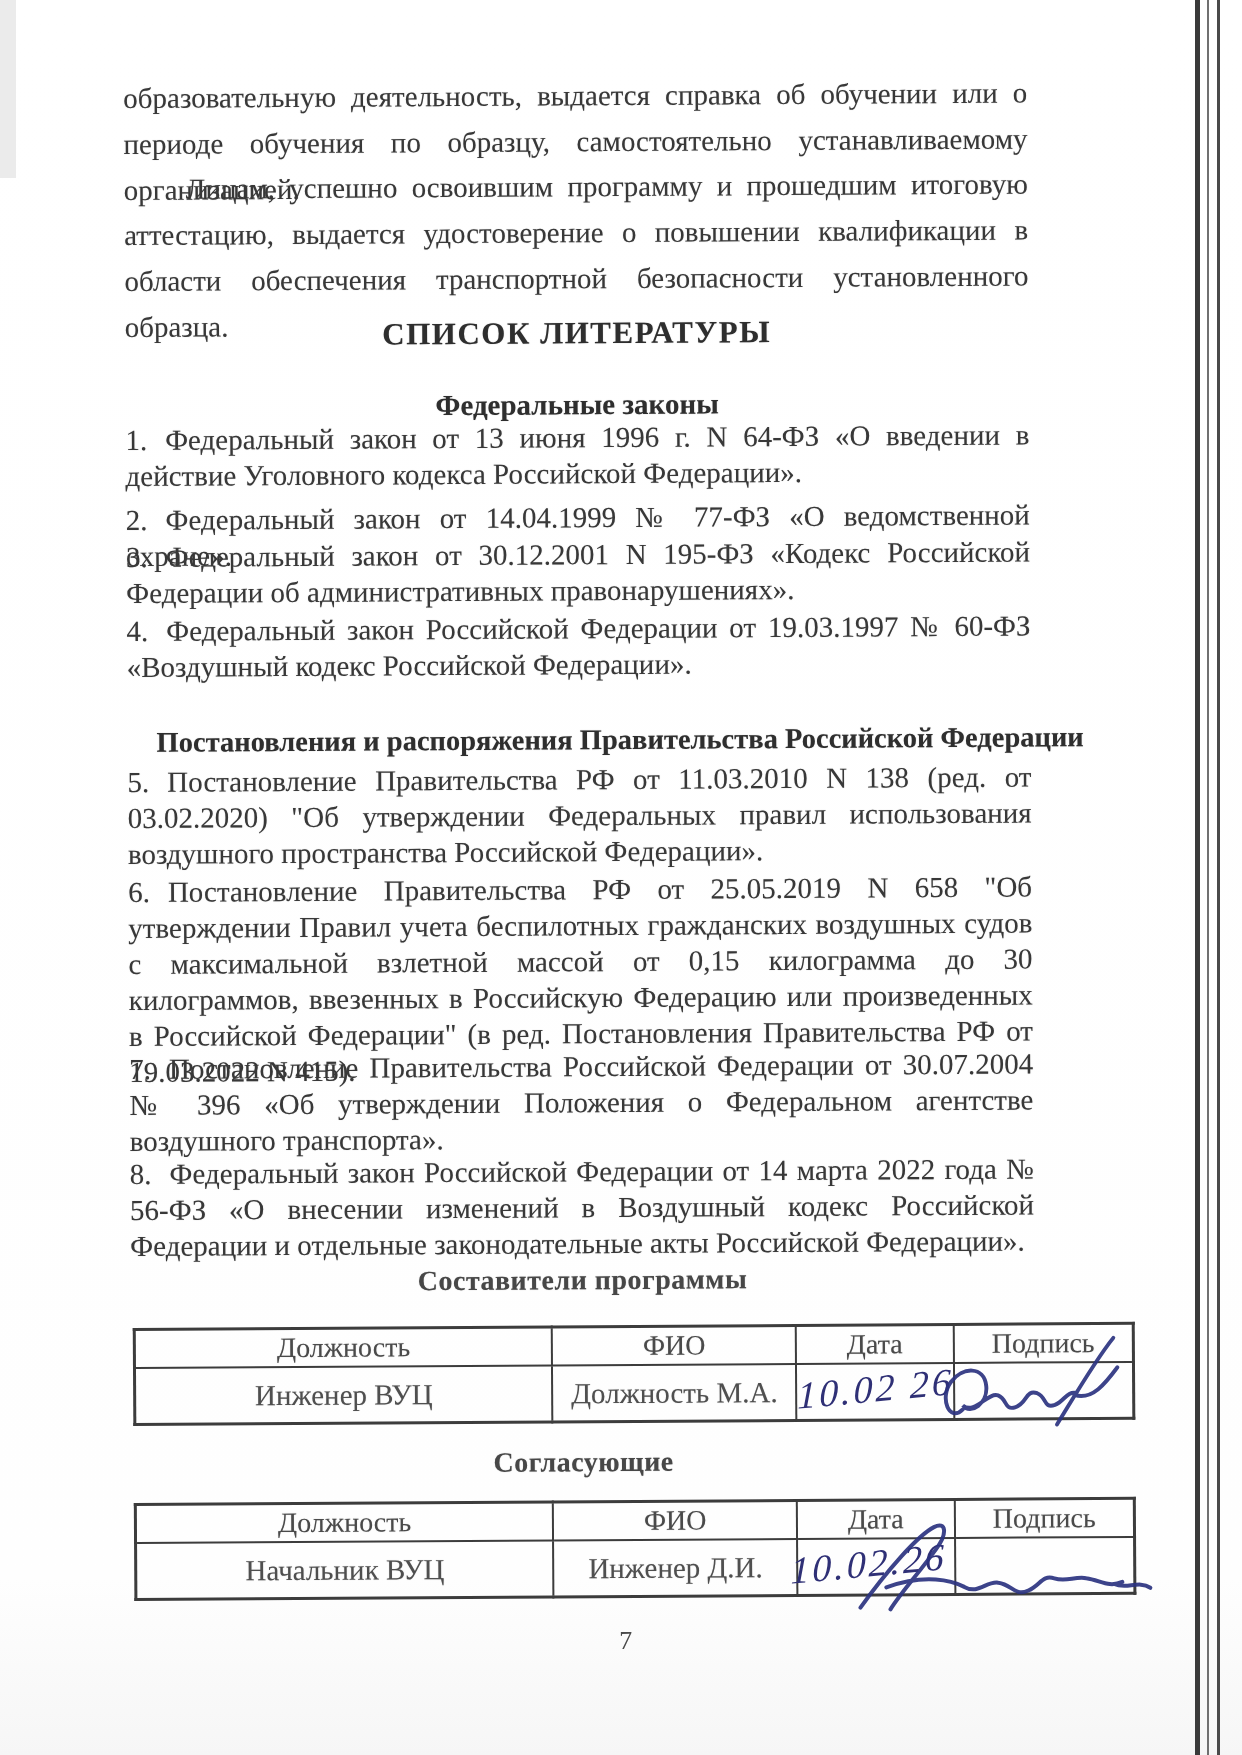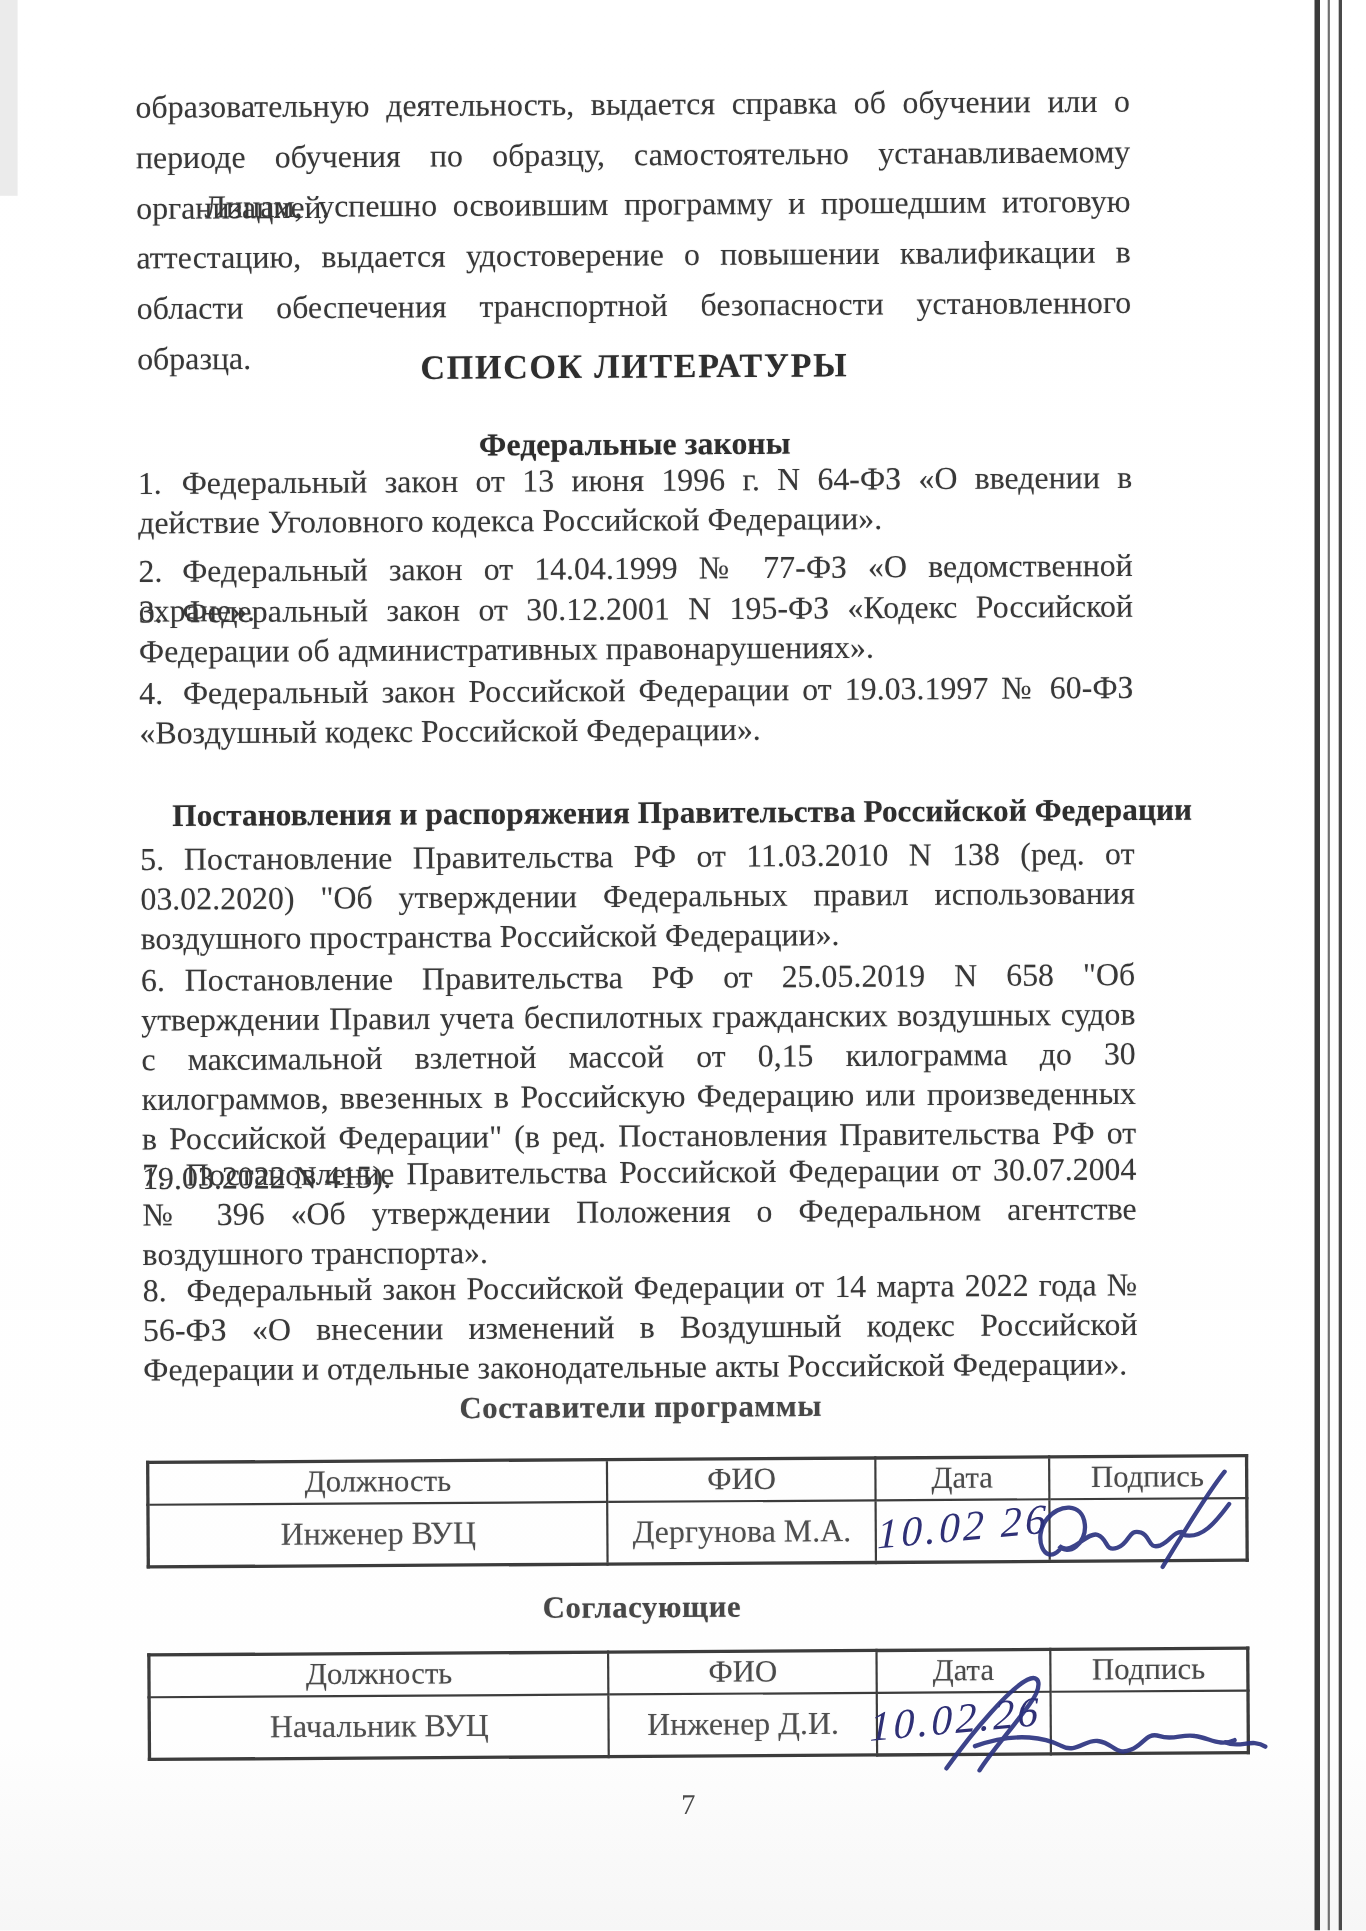--- a/index.html
+++ b/index.html
@@ -97,21 +97,21 @@
     <table class="sig" style="top:1325px">
       <tbody>
           <tr class="hrow">
         <td class="c-pos">Должность</td>
         <td class="c-fio">ФИО</td>
         <td class="c-date">Дата</td>
         <td class="c-sig">Подпись</td>
       </tr>
       <tr class="drow">
         <td>Инженер ВУЦ</td>
-        <td>Дергунова М.А.</td>
+        <td>Должность М.А.</td>
         <td class="cell-rel">
           <span class="hand-date">10.02 26</span>
         </td>
         <td class="cell-rel">
           <svg class="sig-svg" style="left:-14px;top:-32px" width="196" height="100" viewBox="0 0 200 100">
             <g stroke="#2c3380" stroke-width="4" fill="none" stroke-linecap="round" opacity="0.92">
               <path d="M22 78 C8 92 -2 66 10 50 C22 34 44 34 46 54 C48 72 30 84 22 74 C34 84 48 60 58 64 C68 68 64 80 76 76 C88 72 86 58 98 62 C108 66 104 78 116 74 C126 70 128 60 138 62"></path>
               <path d="M118 94 C138 62 158 28 176 6"></path>
               <path d="M136 64 C154 70 168 52 180 36"></path>
             </g>

